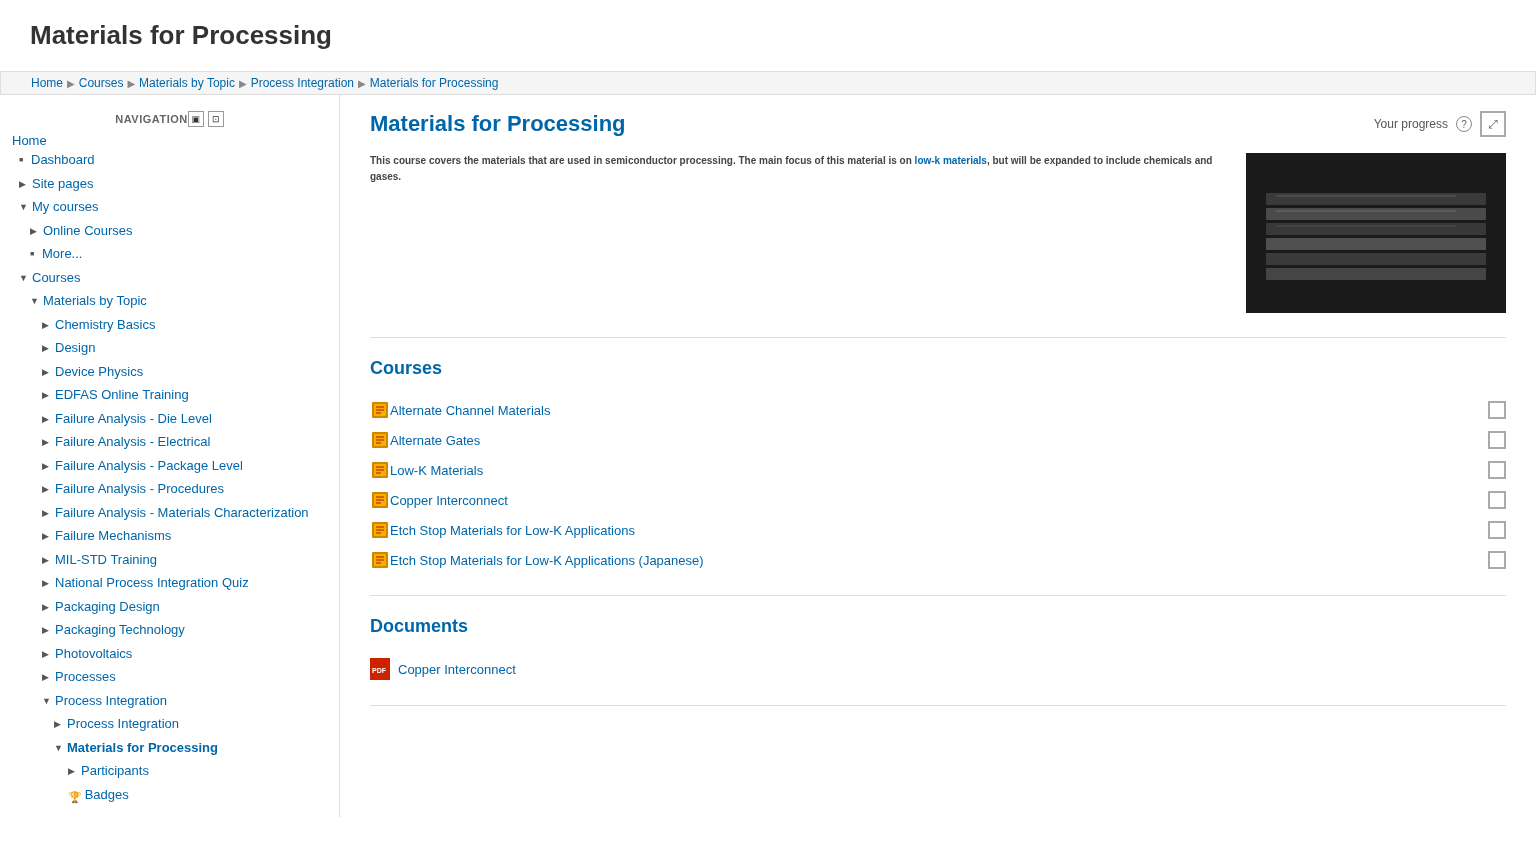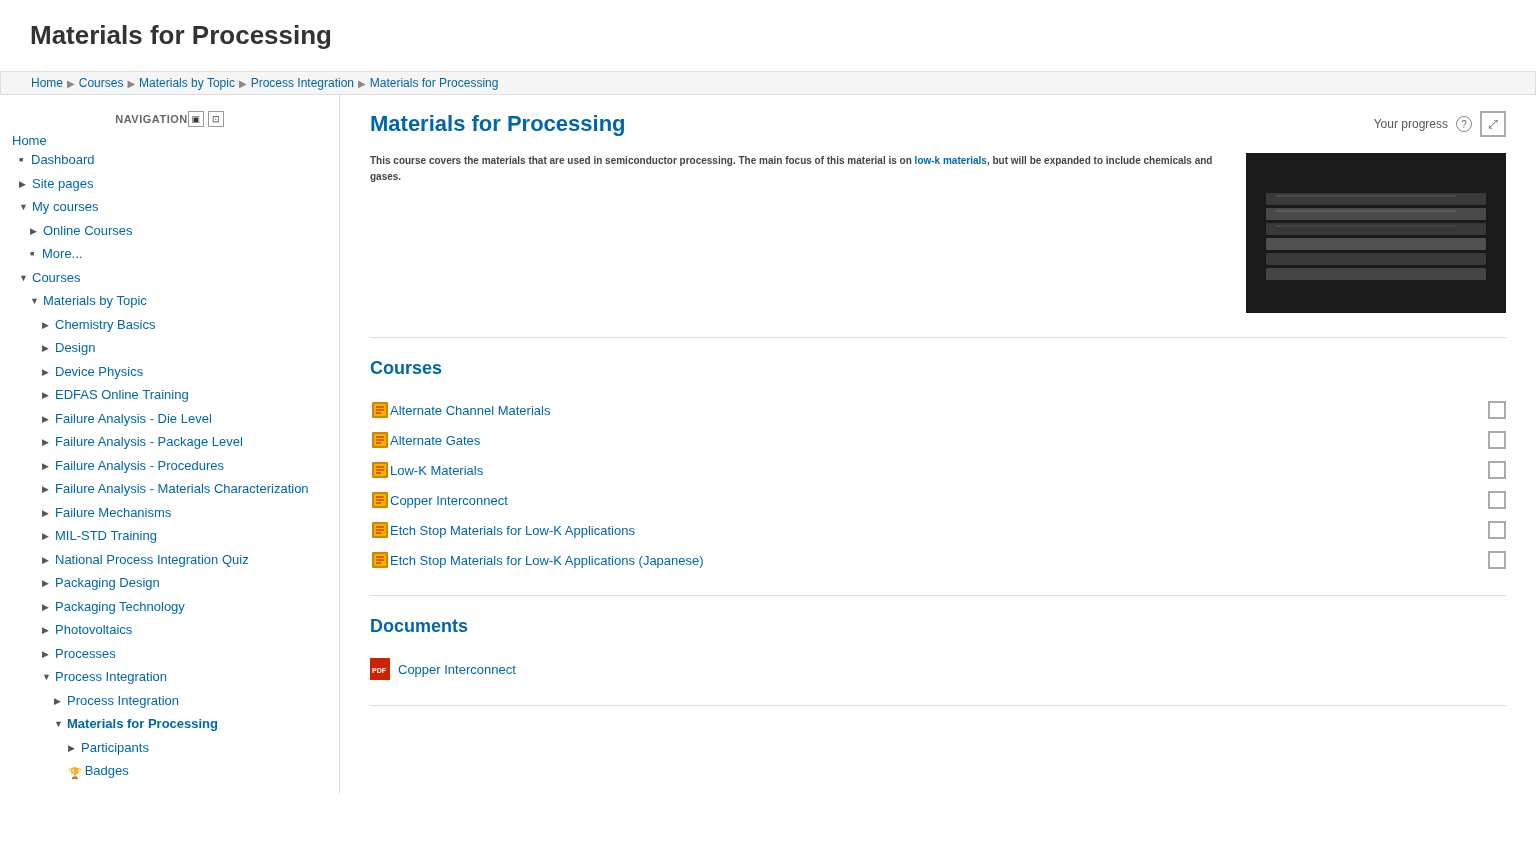--- a/index.html
+++ b/index.html
@@ -190,20 +190,26 @@
       </div>
     </div>
 
     <div class="nav-level-3">
       <div class="nav-row">
         <span class="arrow icon-arrow-right" style="margin-right:3px;"></span>
         <a href="#" class="nav-link">Failure Analysis - Die Level</a>
       </div>
     </div>
 
+    <div class="nav-level-3">
+      <div class="nav-row">
+        <span class="arrow icon-arrow-right" style="margin-right:3px;"></span>
+        <a href="#" class="nav-link">Failure Analysis - Electrical</a>
+      </div>
+    </div>
 
     <div class="nav-level-3">
       <div class="nav-row">
         <span class="arrow icon-arrow-right" style="margin-right:3px;"></span>
         <a href="#" class="nav-link">Failure Analysis - Package Level</a>
       </div>
     </div>
 
     <div class="nav-level-3">
       <div class="nav-row">

